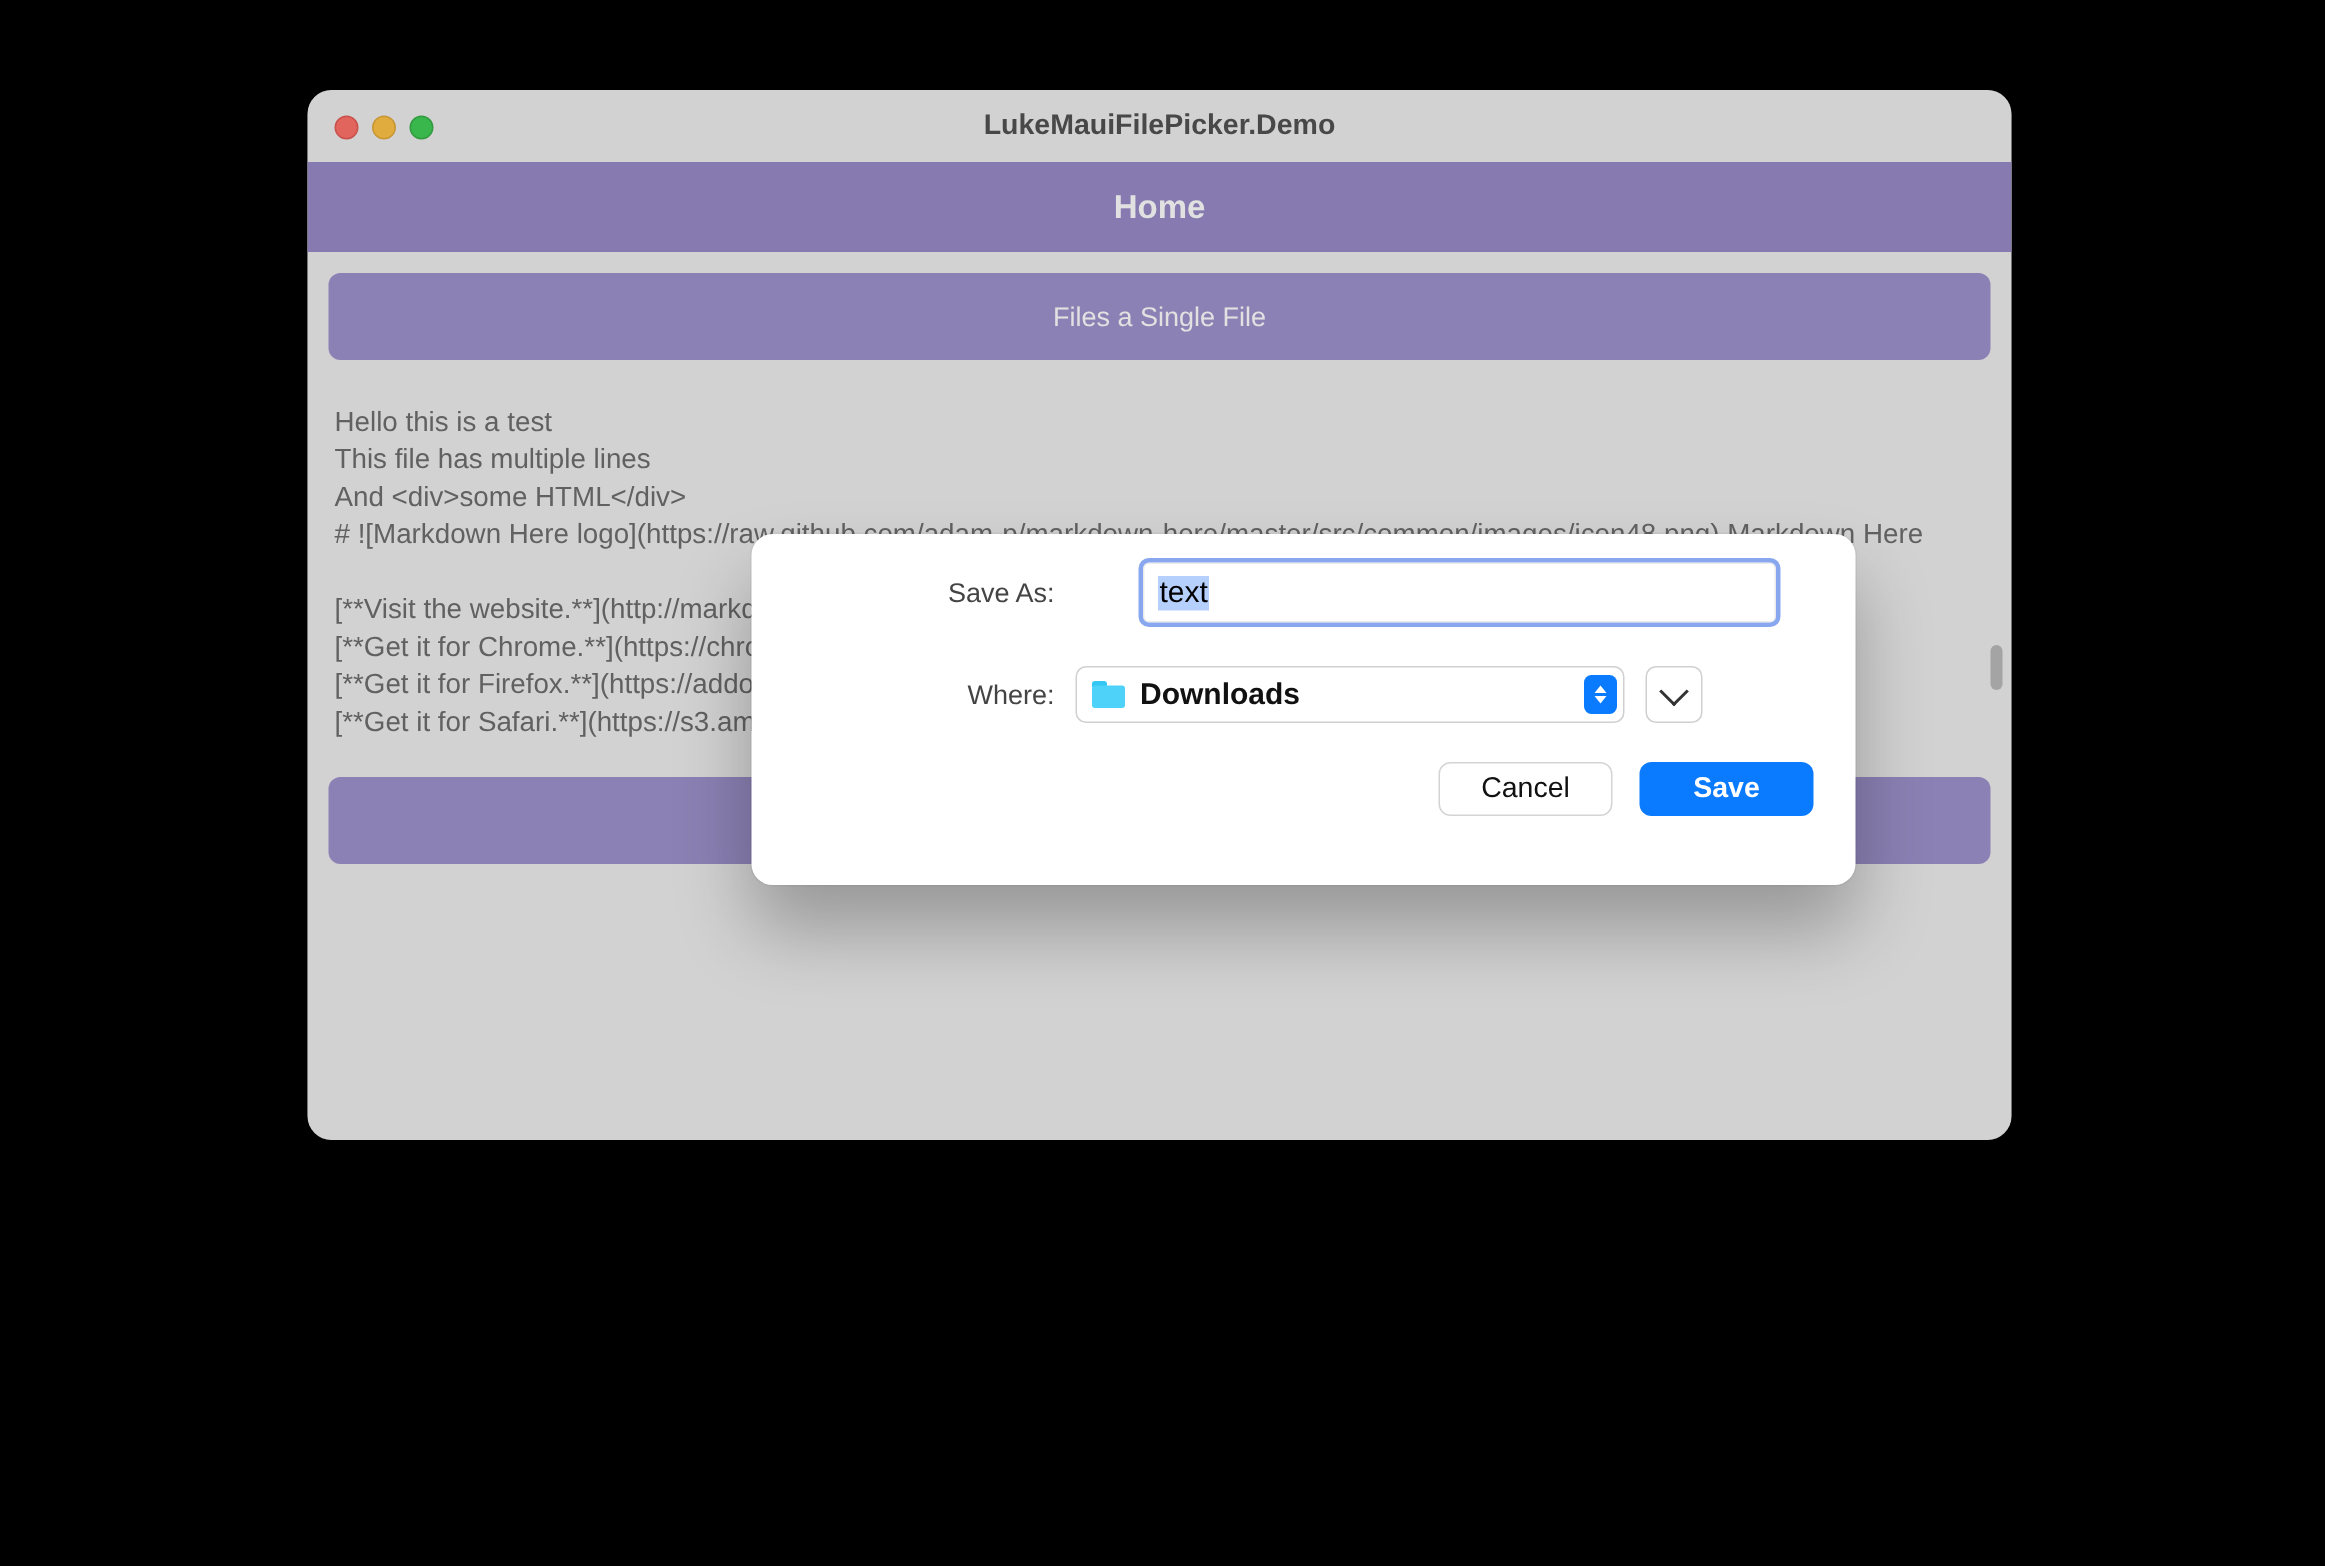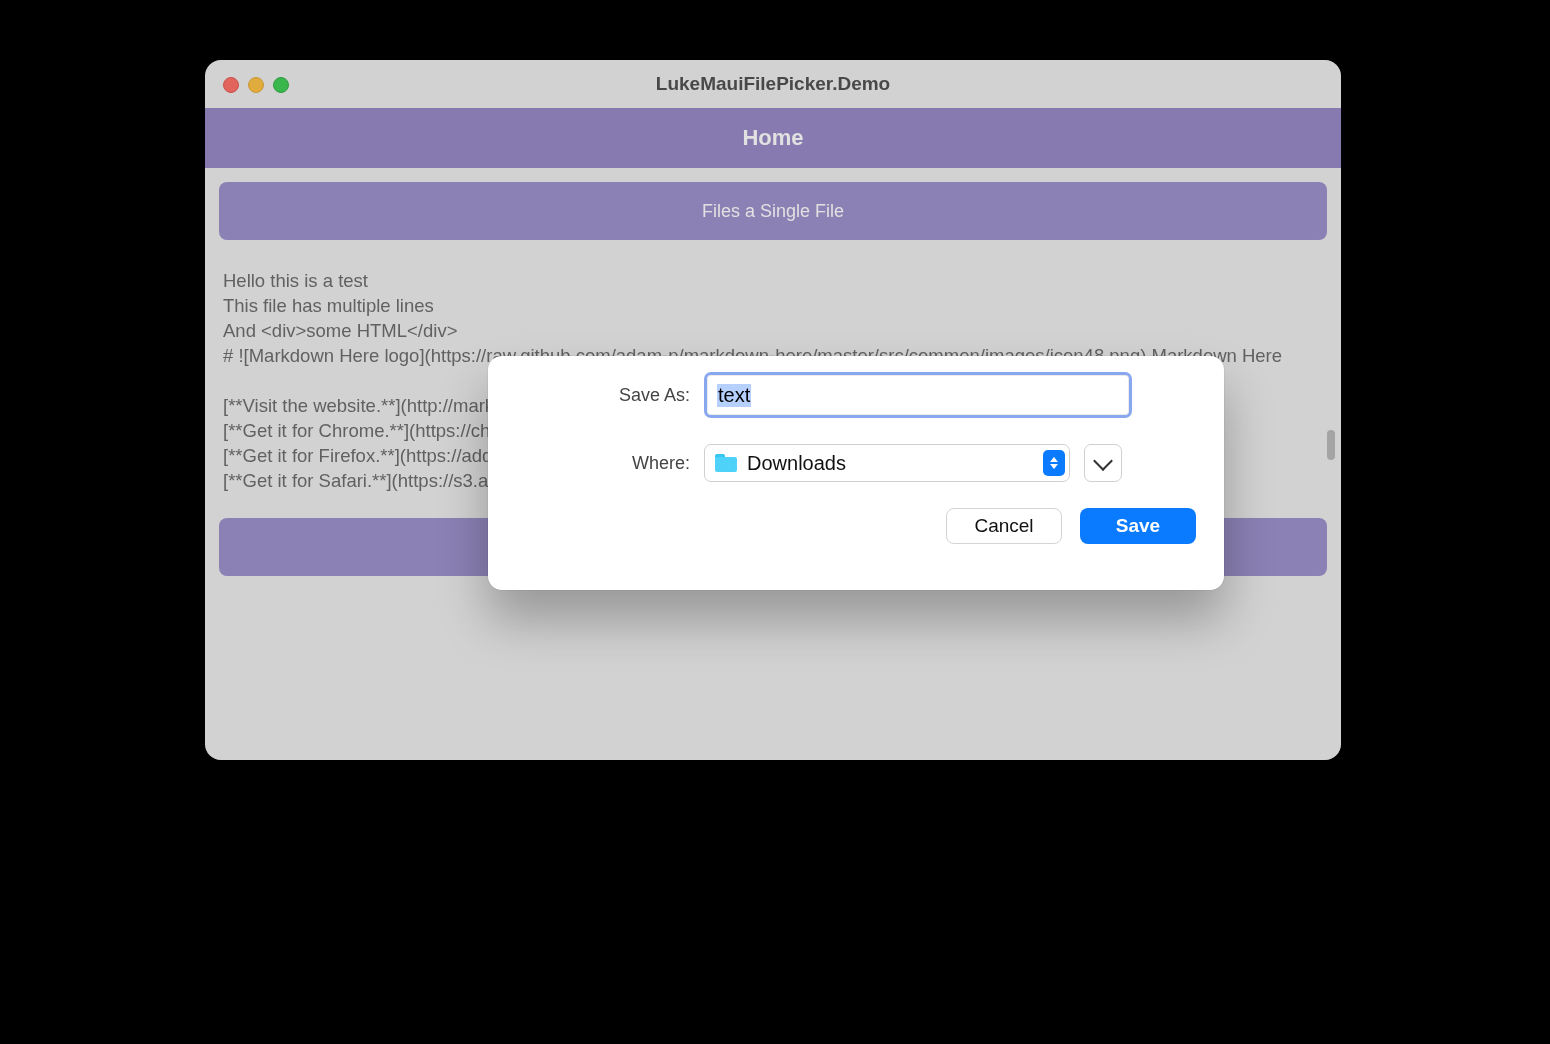--- a/index.html
+++ b/index.html
@@ -43,38 +43,39 @@
   }
   .save-bar{
     height:58px;background:#9184C6;border-radius:8px;display:flex;align-items:center;justify-content:center;
     color:#fff;font-size:18px;font-weight:500;margin:0 14px;
   }
   .vscrollbar{
     position:absolute;right:6px;top:370px;width:8px;height:30px;background:rgba(0,0,0,0.25);border-radius:4px;
   }
   
   .sheet{
-    position:absolute;left:283px;top:296px;width:736px;height:234px;
+    position:absolute;left:296px;top:296px;width:736px;height:234px;
     background:#fff;border-radius:14px;
     box-shadow:0 30px 50px rgba(0,0,0,0.28), 0 0 0 1px rgba(0,0,0,0.04);
     z-index:10;
     padding:16px 22px 0 22px;
     box-sizing:border-box;
   }
   .row{display:flex;align-items:center;margin-bottom:26px;}
   .row .label{
     width:180px;text-align:right;font-size:18px;color:#444;padding-right:14px;
   }
   .save-input{
     flex:1;max-width:402px;height:40px;border:3px solid #89A7EE;border-radius:7px;
     background:#fff;font-size:20px;padding:0 10px;display:flex;align-items:center;
     box-shadow:inset 0 0 0 1px rgba(0,0,0,0.08);
+    margin-left:42px;
   }
   .save-input .selected{background:#B6D0FE;padding:0 1px;}
-  .where-row{display:flex;align-items:center;}
+  .where-row{display:flex;align-items:center;font-weight:bold;}
   .where-combo{
     display:flex;align-items:center;width:350px;height:36px;
     background:#fff;border:1px solid #D0D0D0;border-radius:7px;padding:0 4px 0 10px;gap:10px;
   }
   .folder-icon{width:22px;height:18px;position:relative;}
   .folder-icon .tab{position:absolute;left:0;top:0;width:10px;height:4px;background:#34C7F4;border-radius:2px 2px 0 0;}
   .folder-icon .body{position:absolute;left:0;top:3px;width:22px;height:15px;background:#4FD2FA;border-radius:2px;}
   .where-combo .wlabel{flex:1;font-size:20px;color:#111;}
   .stepper{width:22px;height:26px;background:#0A7AFF;border-radius:5px;display:flex;flex-direction:column;align-items:center;justify-content:center;gap:2px;}
   .stepper .tri{width:0;height:0;border-left:4px solid transparent;border-right:4px solid transparent;}

